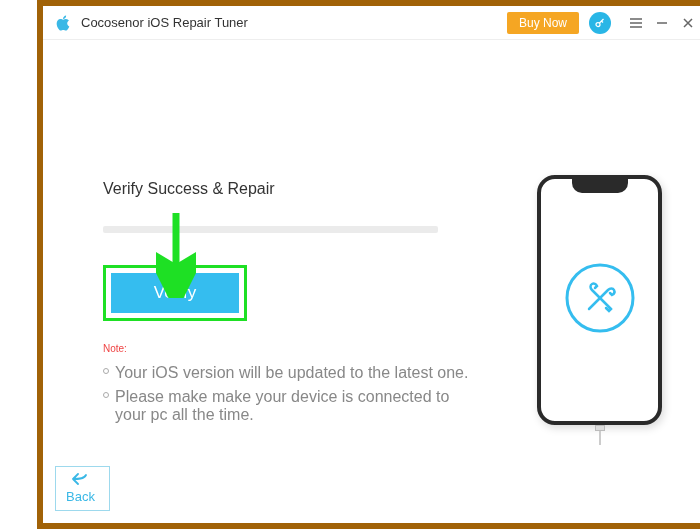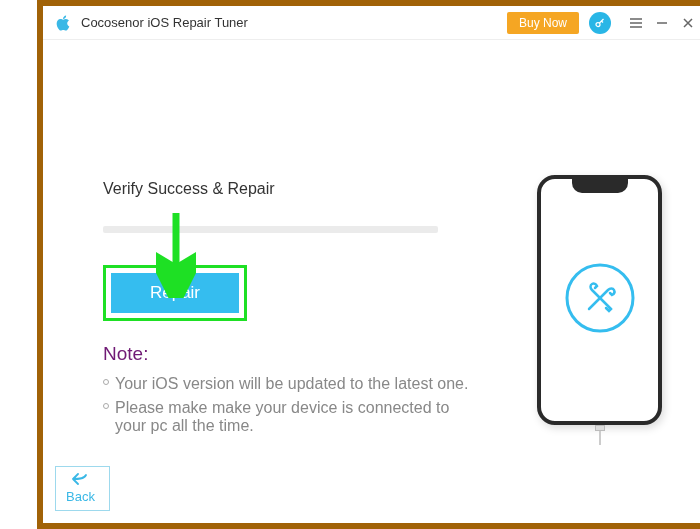--- a/index.html
+++ b/index.html
@@ -111,22 +111,22 @@
       font-size: 17px;
       cursor: pointer;
     }
     .arrow {
       position: absolute;
       left: 113px;
       top: 168px;
       pointer-events: none;
     }
     .note-label {
-      color: #701a75;
-      font-size: 19px;
+      color: #ef4444;
+      font-size: 10px;
       margin-bottom: 10px;
     }
     .note-item {
       color: #888;
       font-size: 16px;
       margin-bottom: 6px;
       display: flex;
       align-items: flex-start;
     }
     .bullet {
@@ -241,21 +241,21 @@
           <path stroke="#666" stroke-width="1.5" d="M2 2l8 8M10 2l-8 8"></path>
         </svg>
     </span>
   </div>
 
   <div class="content">
     <div class="main-area">
       <h2 class="heading">Verify Success &amp; Repair</h2>
       <div class="progress-bar"></div>
       <div class="repair-wrap">
-        <button class="repair-btn">Repair</button>
+        <button class="repair-btn">Verify</button>
       </div>
       <div class="note-label">Note:</div>
       <div class="note-item">
         <span class="bullet"></span>
         <span>Your iOS version will be updated to the latest one.</span>
       </div>
       <div class="note-item">
         <span class="bullet"></span>
         <span>Please make make your device is connected to your pc all the time.</span>
       </div>

